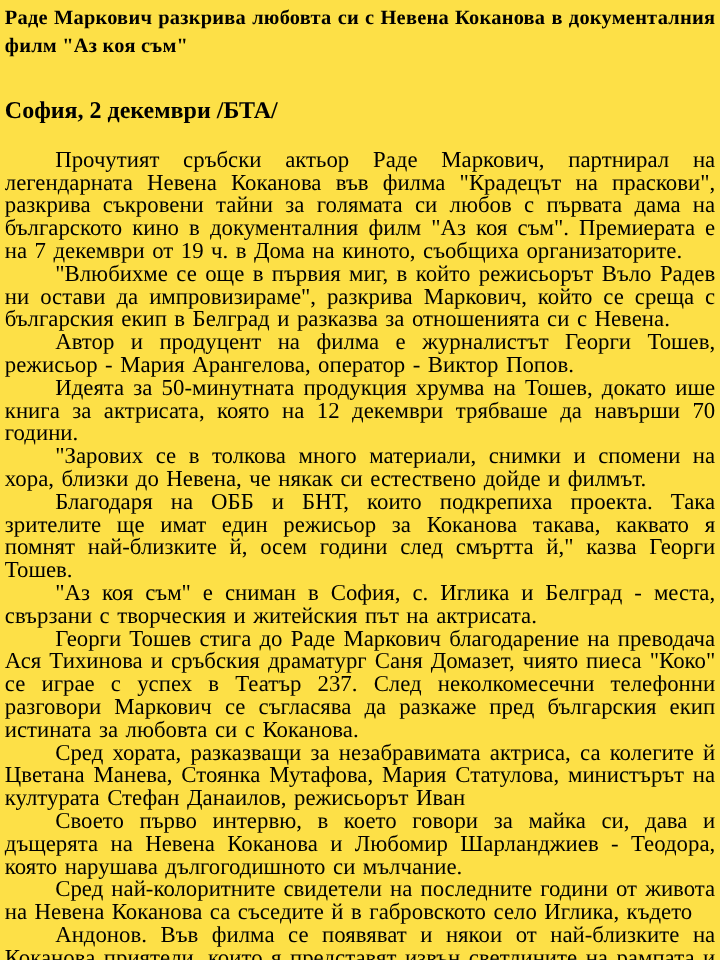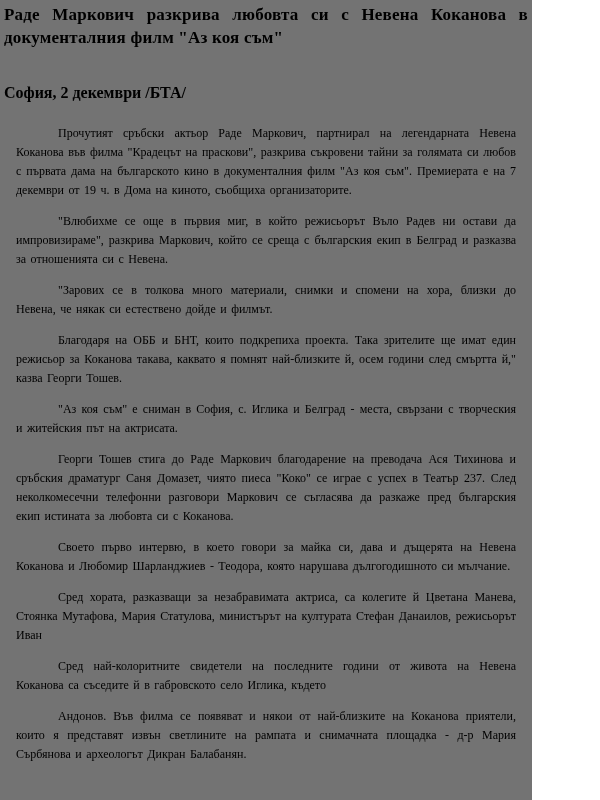--- a/index.html
+++ b/index.html
@@ -2,66 +2,68 @@
 <html><head>
 <meta charset="utf-8">
 <style>
   html, body {
     margin: 0;
     padding: 0;
     background: #ffffff;
   }
   .page {
     position: relative;
-    width: 532px;
+    width: 600px;
     height: 800px;
     box-sizing: border-box;
     padding: 3px 4px 0 4px;
     overflow: hidden;
-    background: #737373;
+    background: #fde047;
     color: #000000;
     font-family: "Liberation Serif", "DejaVu Serif", serif;
   }
   .title {
     margin: 0;
     font-size: 17px;
     font-weight: bold;
     line-height: 23px;
     text-align: justify;
     letter-spacing: 0.2px;
   }
   .dateline {
     margin: 34px 0 0 0;
-    font-size: 16px;
+    font-size: 20px;
     font-weight: bold;
     line-height: 19px;
   }
   .article-body {
     margin-top: 22px;
   }
   .article-body p {
-    margin: 12px;
-    font-size: 12px;
+    margin: 0;
+    font-size: 19px;
     line-height: 19px;
     text-align: justify;
     text-indent: 42px;
     word-spacing: 1.5px;
   }
 </style>
 </head>
 <body>
 
 <div class="page">
   <h1 class="title">Раде Маркович разкрива любовта си с Невена Коканова в документалния филм "Аз коя съм"</h1>
   <p class="dateline">София, 2 декември /БТА/</p>
   <div class="article-body">
       <p>Прочутият сръбски актьор Раде Маркович, партнирал на легендарната Невена Коканова във филма "Крадецът на праскови", разкрива съкровени тайни за голямата си любов с първата дама на българското кино в документалния филм "Аз коя съм". Премиерата е на 7 декември от 19 ч. в Дома на киното, съобщиха организаторите.</p>
       <p>"Влюбихме се още в първия миг, в който режисьорът Въло Радев ни остави да импровизираме", разкрива Маркович, който се среща с българския екип в Белград и разказва за отношенията си с Невена.</p>
+      <p>Автор и продуцент на филма е журналистът Георги Тошев, режисьор - Мария Арангелова,  оператор - Виктор Попов.</p>
+      <p>Идеята за 50-минутната продукция хрумва на Тошев, докато ише книга за актрисата, която на 12 декември трябваше да навърши 70 години.</p>
       <p>"Зарових се в толкова много материали, снимки и спомени на хора, близки до Невена, че някак си естествено дойде и филмът.</p>
       <p>Благодаря на ОББ и БНТ, които подкрепиха проекта. Така зрителите ще имат един режисьор за Коканова такава, каквато я помнят най-близките й, осем години след смъртта й," казва Георги Тошев.</p>
       <p>"Аз коя съм" е сниман в София, с. Иглика и Белград - места, свързани с творческия и житейския път на актрисата.</p>
       <p>Георги Тошев стига до Раде Маркович благодарение на преводача Ася Тихинова и сръбския драматург Саня Домазет, чиято пиеса "Коко" се играе с успех в Театър 237. След неколкомесечни телефонни разговори Маркович се съгласява да разкаже пред българския екип истината за любовта си с Коканова.</p>
+      <p>Сред хората, разказващи за незабравимата актриса, са колегите й Цветана Манева, Стоянка Мутафова, Мария Статулова, министърът на културата Стефан Данаилов, режисьорът Иван</p>
       <p>Своето първо интервю, в което говори за майка си, дава и дъщерята на Невена  Коканова и Любомир Шарланджиев - Теодора, която нарушава дългогодишното си мълчание.</p>
-      <p>Сред хората, разказващи за незабравимата актриса, са колегите й Цветана Манева, Стоянка Мутафова, Мария Статулова, министърът на културата Стефан Данаилов, режисьорът Иван</p>
       <p>Сред най-колоритните свидетели на последните години от живота на Невена Коканова са съседите й в габровското село Иглика, където</p>
       <p>Андонов. Във филма се появяват и някои от най-близките на Коканова приятели, които я представят извън светлините на рампата и снимачната площадка - д-р Мария Сърбянова и археологът Дикран Балабанян.</p>
     </div>
 </div>
 
 </body></html>

